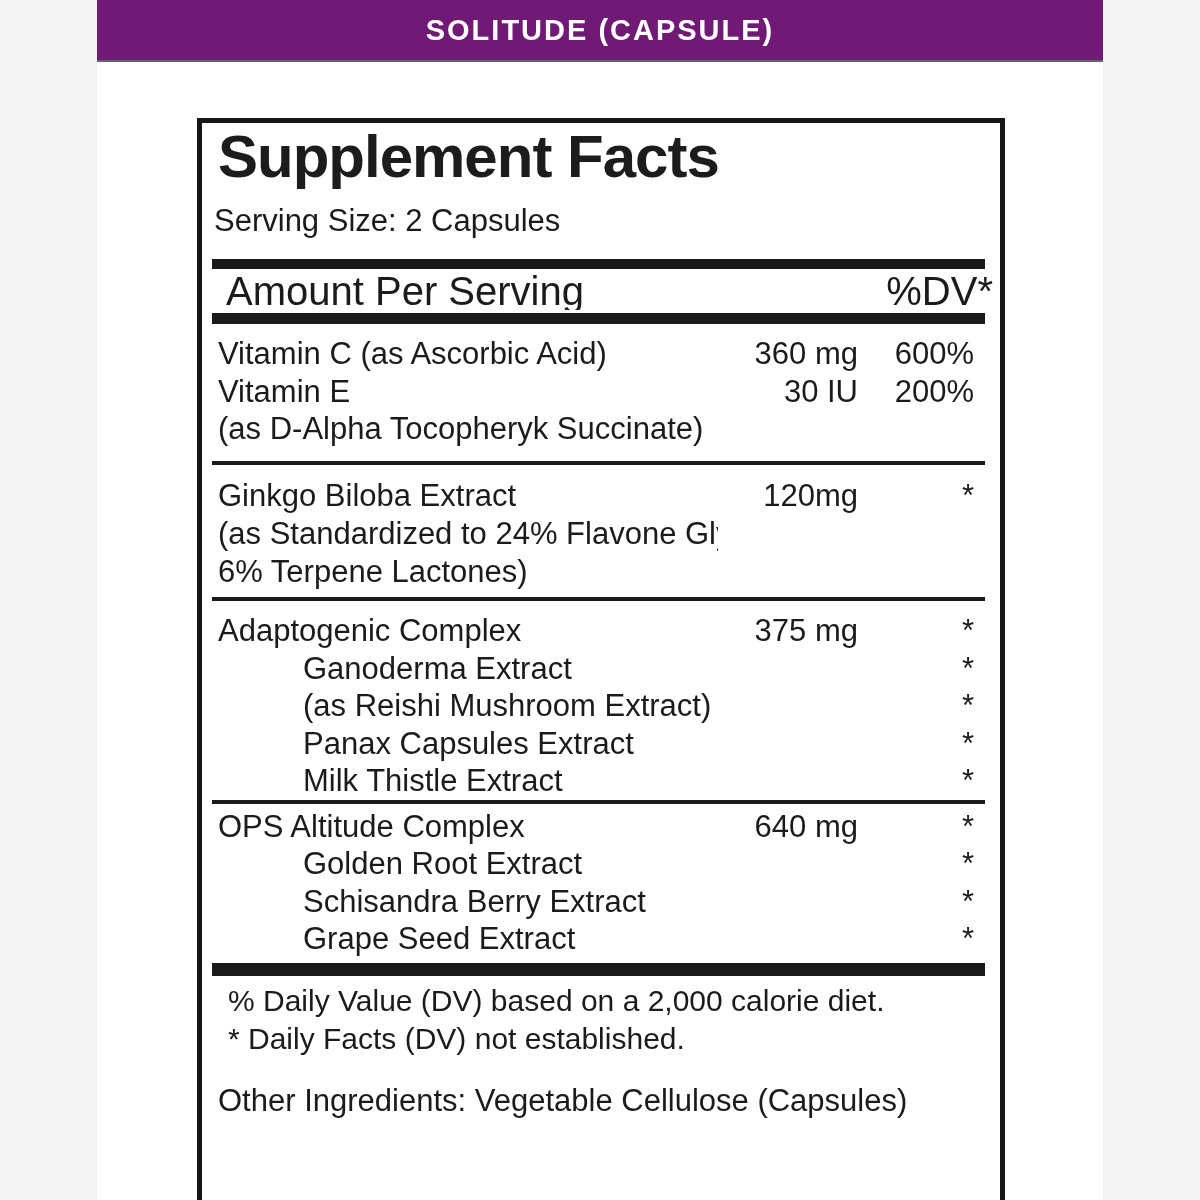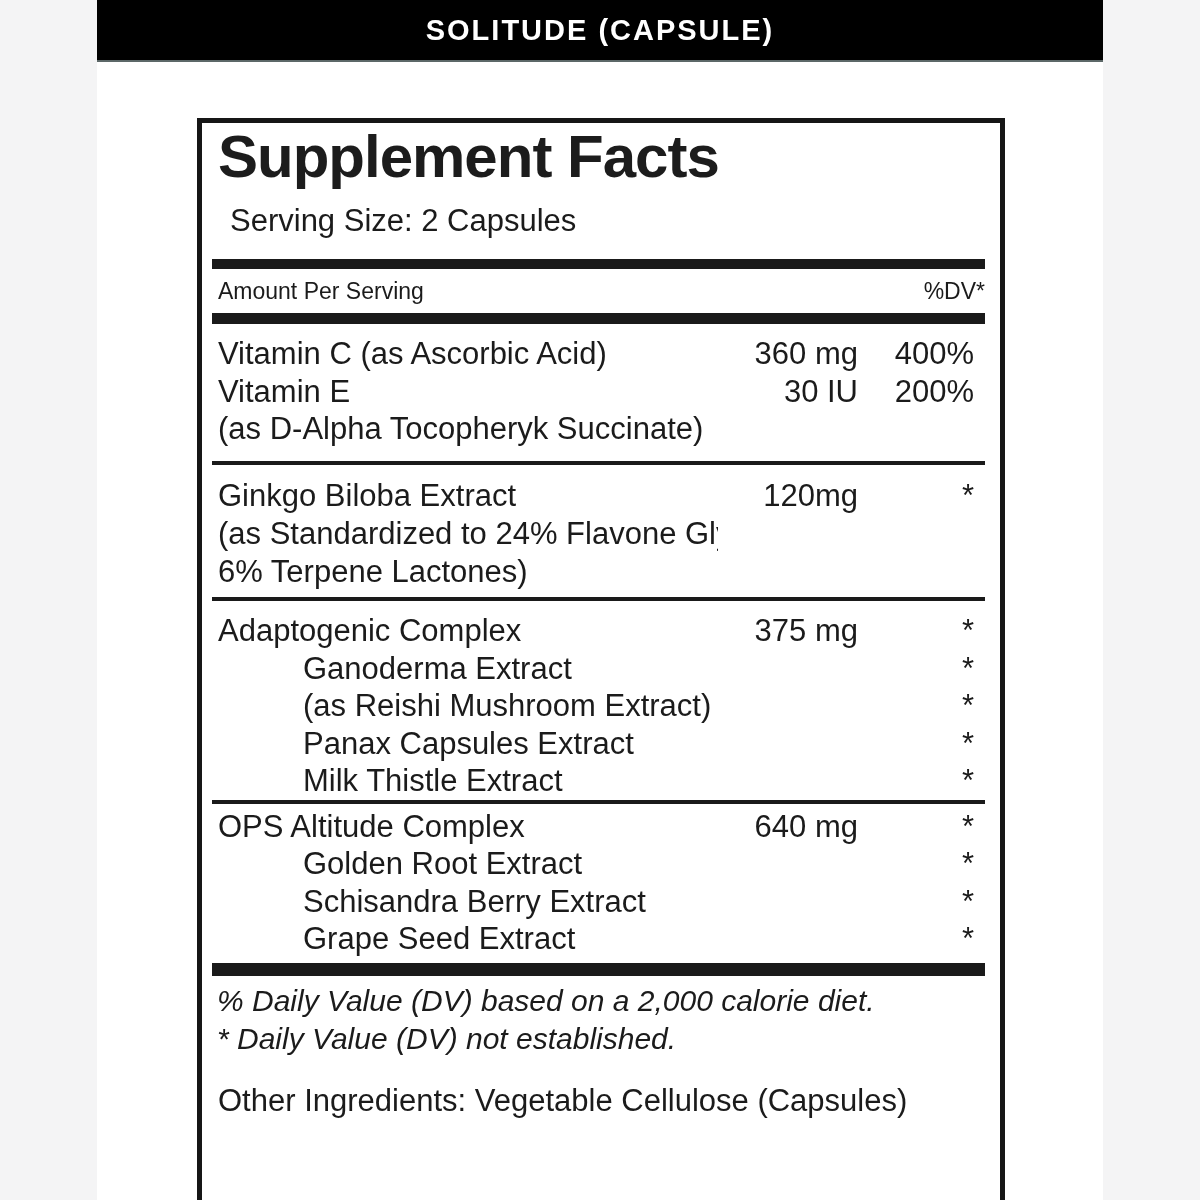--- a/index.html
+++ b/index.html
@@ -9,58 +9,58 @@
     font-family:"Liberation Sans", sans-serif;
     color:#1b1b1b;
     overflow:hidden;
   }
   .page-strip{
     position:absolute;left:97px;top:0;width:1006px;height:1200px;
     background:#ffffff;
   }
   .topbar{
     position:absolute;left:97px;top:0;width:1006px;height:62px;
-    background:#000000;border-bottom:2px solid #5c6868;
+    background:#701a75;border-bottom:2px solid #5c6868;
     display:flex;align-items:center;justify-content:center;
     box-sizing:border-box;
   }
   .topbar .bar-title{
     color:#ffffff;font-size:29px;font-weight:bold;letter-spacing:2px;
   }
   .panel{
     position:absolute;left:197px;top:118px;width:808px;height:1130px;
     box-sizing:border-box;border:5px solid #161616;background:#ffffff;
   }
   .panel *{box-sizing:border-box;}
   .abs{position:absolute;}
   .sf-title{
     left:16px;top:2px;font-size:60px;font-weight:bold;line-height:64px;
     letter-spacing:-1px;white-space:nowrap;color:#1c1c1c;
   }
   .serving{
-    left:28px;top:79px;font-size:31px;line-height:38px;white-space:nowrap;
+    left:12px;top:79px;font-size:31px;line-height:38px;white-space:nowrap;
   }
   .rule{left:10px;width:773px;background:#1a1a1a;}
   .bar1{top:136px;height:10px;}
   .bar2{top:190px;height:11px;}
   .thin1{top:338px;height:4px;}
   .thin2{top:474px;height:4px;}
   .thin3{top:677px;height:4px;}
   .barend{top:840px;height:13px;}
   .row{
     left:10px;width:773px;height:38px;display:flex;
     font-size:31px;line-height:38px;white-space:nowrap;
   }
   .row .name{flex:1;padding-left:6px;overflow:hidden;}
   .row .name.ind{padding-left:91px;}
   .row .amt{width:140px;text-align:right;}
   .row .dv{width:127px;text-align:right;padding-right:11px;}
   .row .dv.hdr{padding-right:0;text-align:right;}
-  .hdr-row{font-size:23px;}
-  .foot{left:9px;width:773px;height:38px;font-size:30px;line-height:38px;white-space:nowrap;font-style:italic;}
+  .hdr-row{font-size:40px;margin-left:8px;}
+  .foot{left:20px;width:773px;height:38px;font-size:30px;line-height:38px;white-space:nowrap;}
   .foot .txt{padding-left:6px;}
   .other{
     position:absolute;left:218px;top:1082px;font-size:31px;line-height:38px;
     white-space:nowrap;color:#1b1b1b;
   }
 </style>
 </head>
 <body>
 
 <div class="page-strip"></div>
@@ -80,21 +80,21 @@
     <span class="name">Amount Per Serving</span>
     <span class="amt"></span>
     <span class="dv hdr">%DV*</span>
   </div>
 
   <div class="abs rule bar2"></div>
 
   <div class="abs row" style="top:212px">
     <span class="name">Vitamin C (as Ascorbic Acid)</span>
     <span class="amt">360 mg</span>
-    <span class="dv">400%</span>
+    <span class="dv">600%</span>
   </div>
   <div class="abs row" style="top:250px">
     <span class="name">Vitamin E</span>
     <span class="amt">30 IU</span>
     <span class="dv">200%</span>
   </div>
   <div class="abs row" style="top:287px">
     <span class="name">(as D-Alpha Tocopheryk Succinate)</span>
     <span class="amt"></span>
     <span class="dv"></span>
@@ -168,18 +168,18 @@
     <span class="amt"></span>
     <span class="dv">*</span>
   </div>
 
   <div class="abs rule barend"></div>
 
   <div class="abs foot" style="top:859px">
     <div class="txt">% Daily Value (DV) based on a 2,000 calorie diet.</div>
   </div>
   <div class="abs foot" style="top:897px">
-    <div class="txt">* Daily Value (DV) not established.</div>
+    <div class="txt">* Daily Facts (DV) not established.</div>
   </div>
 
 </div>
 
 <div class="other">Other Ingredients: Vegetable Cellulose (Capsules)</div>
 
 </body></html>

